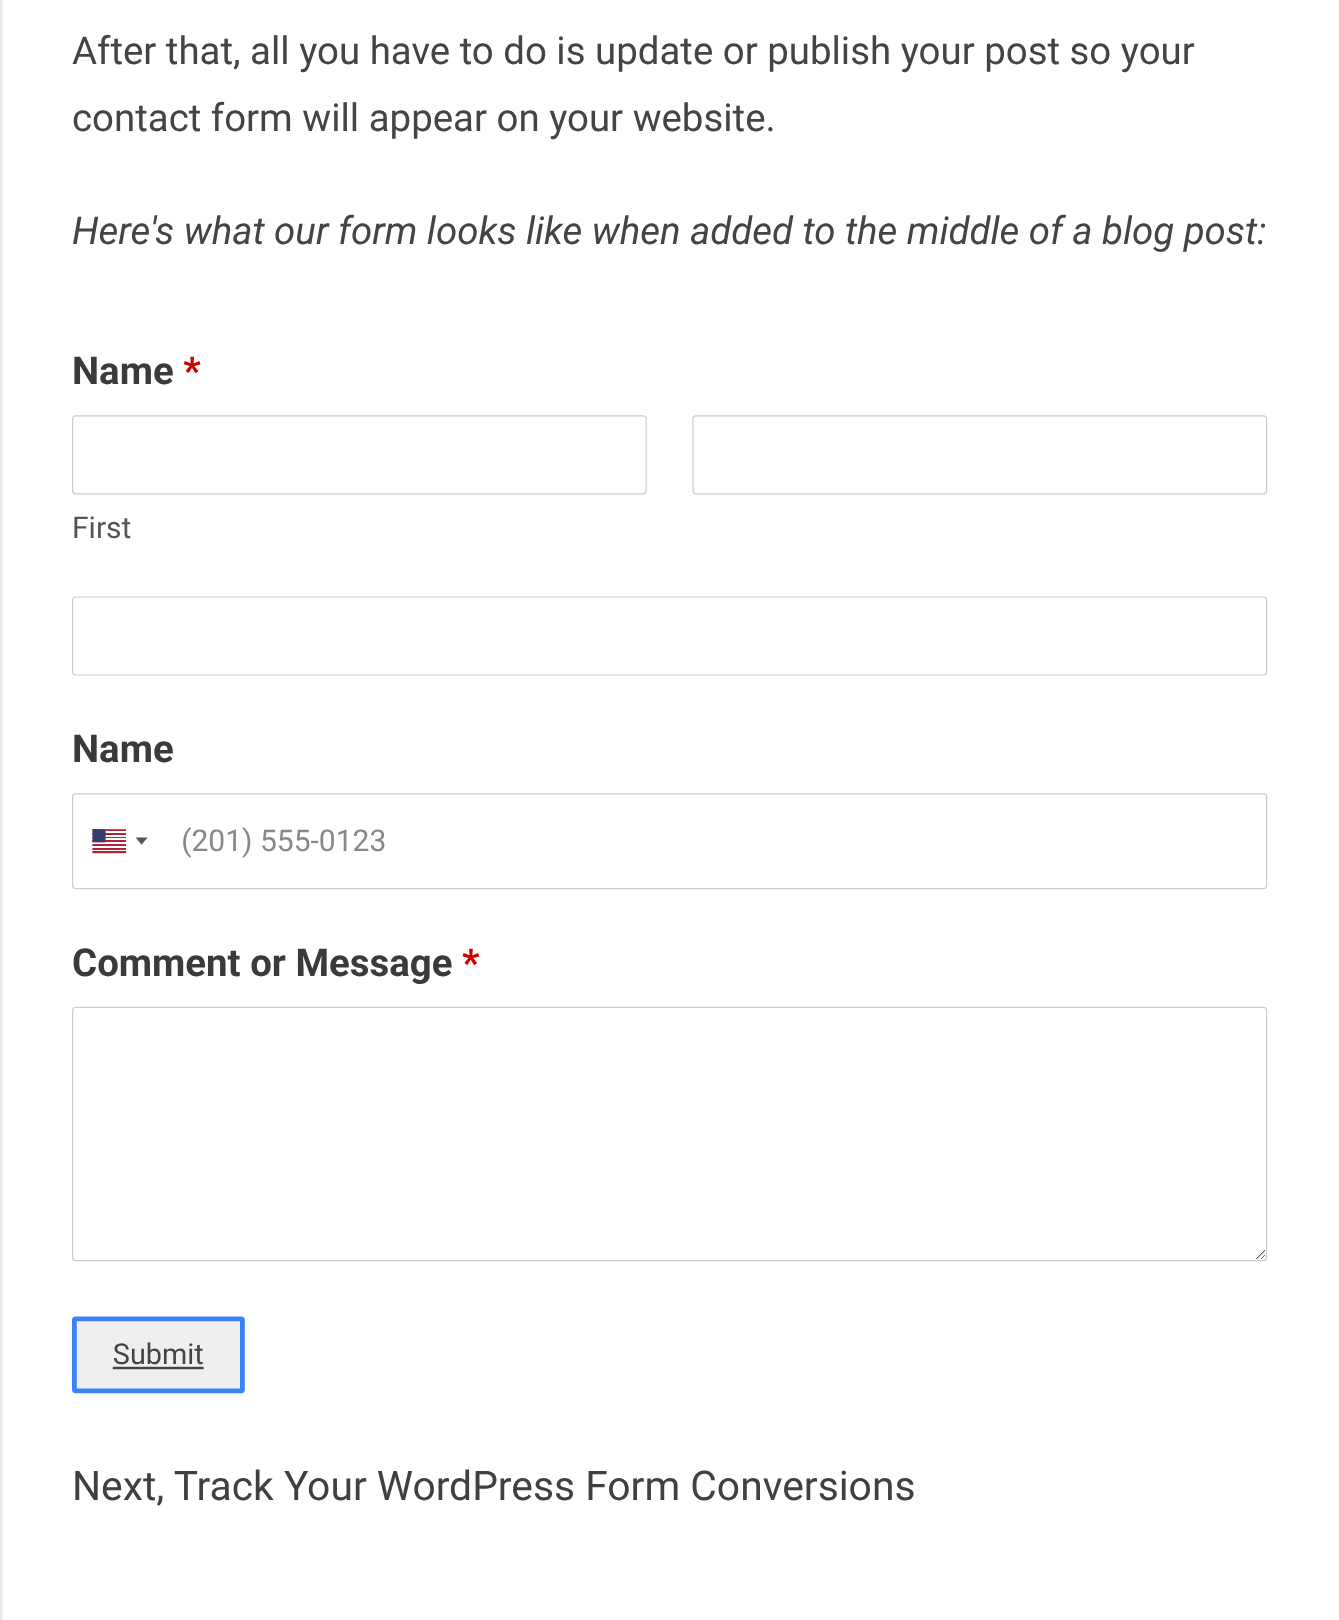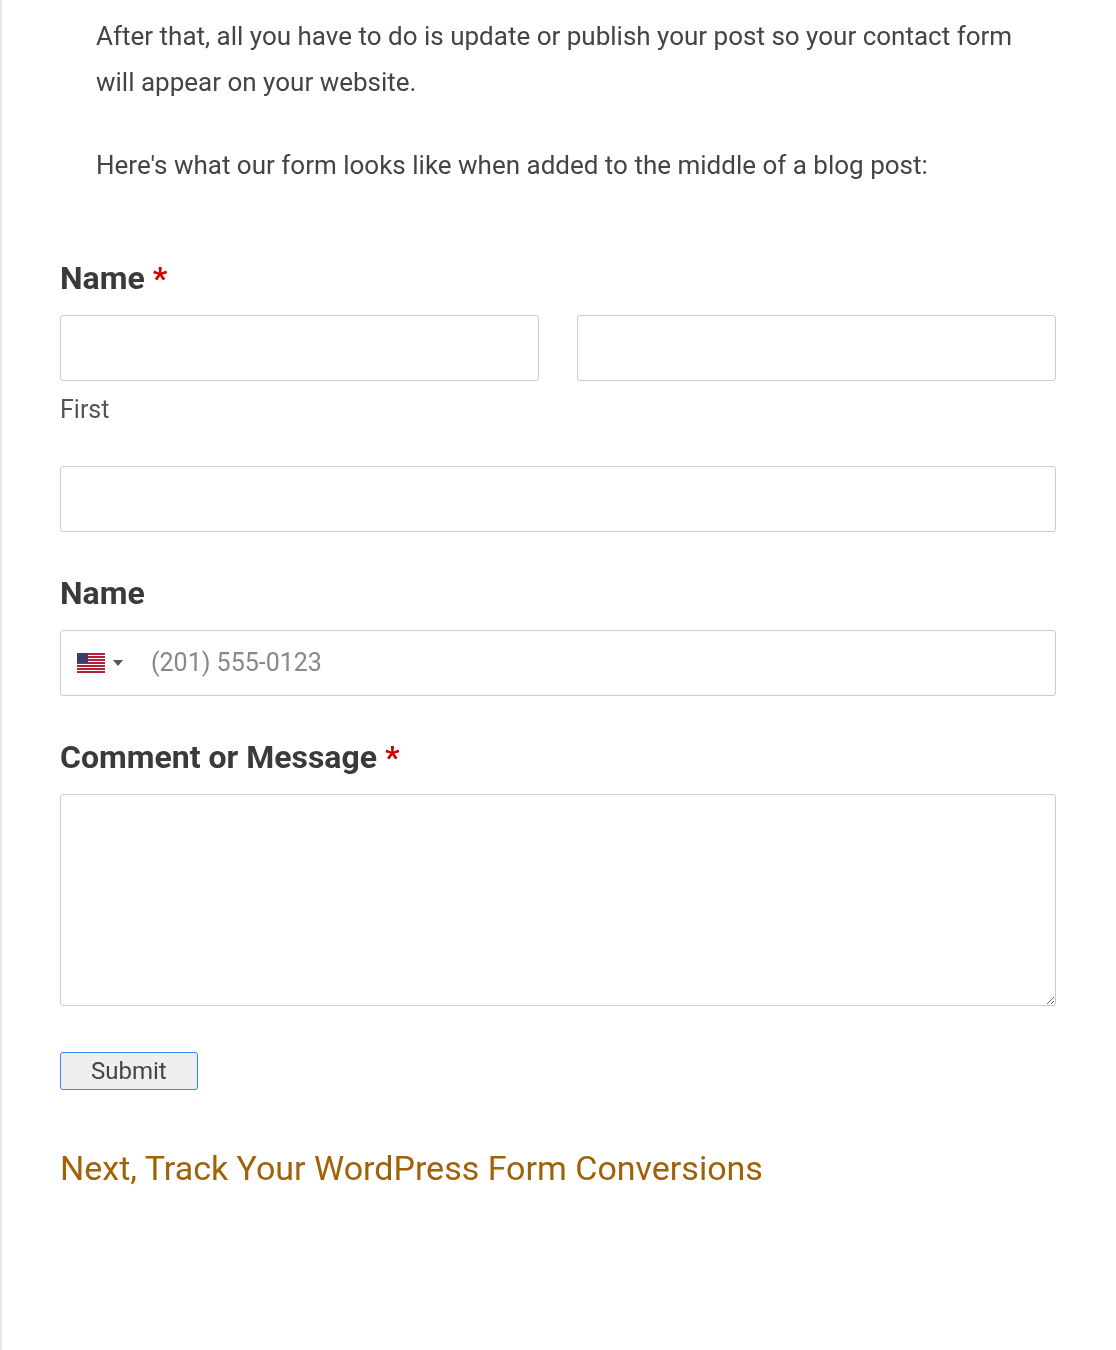--- a/index.html
+++ b/index.html
@@ -10,28 +10,28 @@
     body {
       font-family: -apple-system, BlinkMacSystemFont, "Segoe UI", Roboto, Helvetica, Arial, sans-serif;
       background: #ffffff;
       border-left: 2px solid #e8e8e8;
       width: 1116px;
       min-height: 1350px;
       padding: 14px 60px 40px 58px;
       color: #444;
     }
     .intro-text {
-      font-size: 26px;
+      font-size: 32px;
       line-height: 1.75;
       color: #444444;
       margin-bottom: 38px;
-      margin-left: 36px;
     }
     .intro-text.second {
       margin-bottom: 70px;
+      font-style: italic;
     }
     .field-group {
       margin-bottom: 42px;
     }
     .field-label {
       font-size: 32px;
       font-weight: 700;
       color: #3a3a3a;
       margin-bottom: 18px;
       display: block;
@@ -69,21 +69,21 @@
     input[type="text"],
     input[type="email"] {
       height: 66px;
       padding: 0 16px;
     }
     .phone-wrapper {
       display: flex;
       align-items: flex-end;
       border: 1px solid #cccccc;
       border-radius: 3px;
-      height: 66px;
+      height: 80px;
       background: #ffffff;
     }
     .flag-select {
       display: flex;
       align-items: center;
       gap: 8px;
       padding: 0 12px 0 16px;
       cursor: pointer;
       height: 100%;
     }
@@ -138,32 +138,33 @@
     .phone-wrapper input[type="tel"]::placeholder {
       color: #888888;
     }
     textarea {
       height: 212px;
       padding: 14px 16px;
       resize: both;
     }
     .submit-btn {
       background: #efefef;
-      border: 1px solid #3b82f6;
+      border: 4px solid #3b82f6;
       border-radius: 3px;
       font-size: 24px;
       color: #444;
-      padding: 4px 30px;
+      padding: 14px 30px;
       cursor: pointer;
       font-family: inherit;
+      text-decoration: underline;
     }
     .next-heading {
       font-size: 34px;
       font-weight: 400;
-      color: #a16207;
+      color: #404040;
       margin-top: 58px;
     }
   </style>
 </head>
 <body>
 
 
 
 <p class="intro-text">After that, all you have to do is update or publish your post so your contact form will appear on your website.</p>
 

